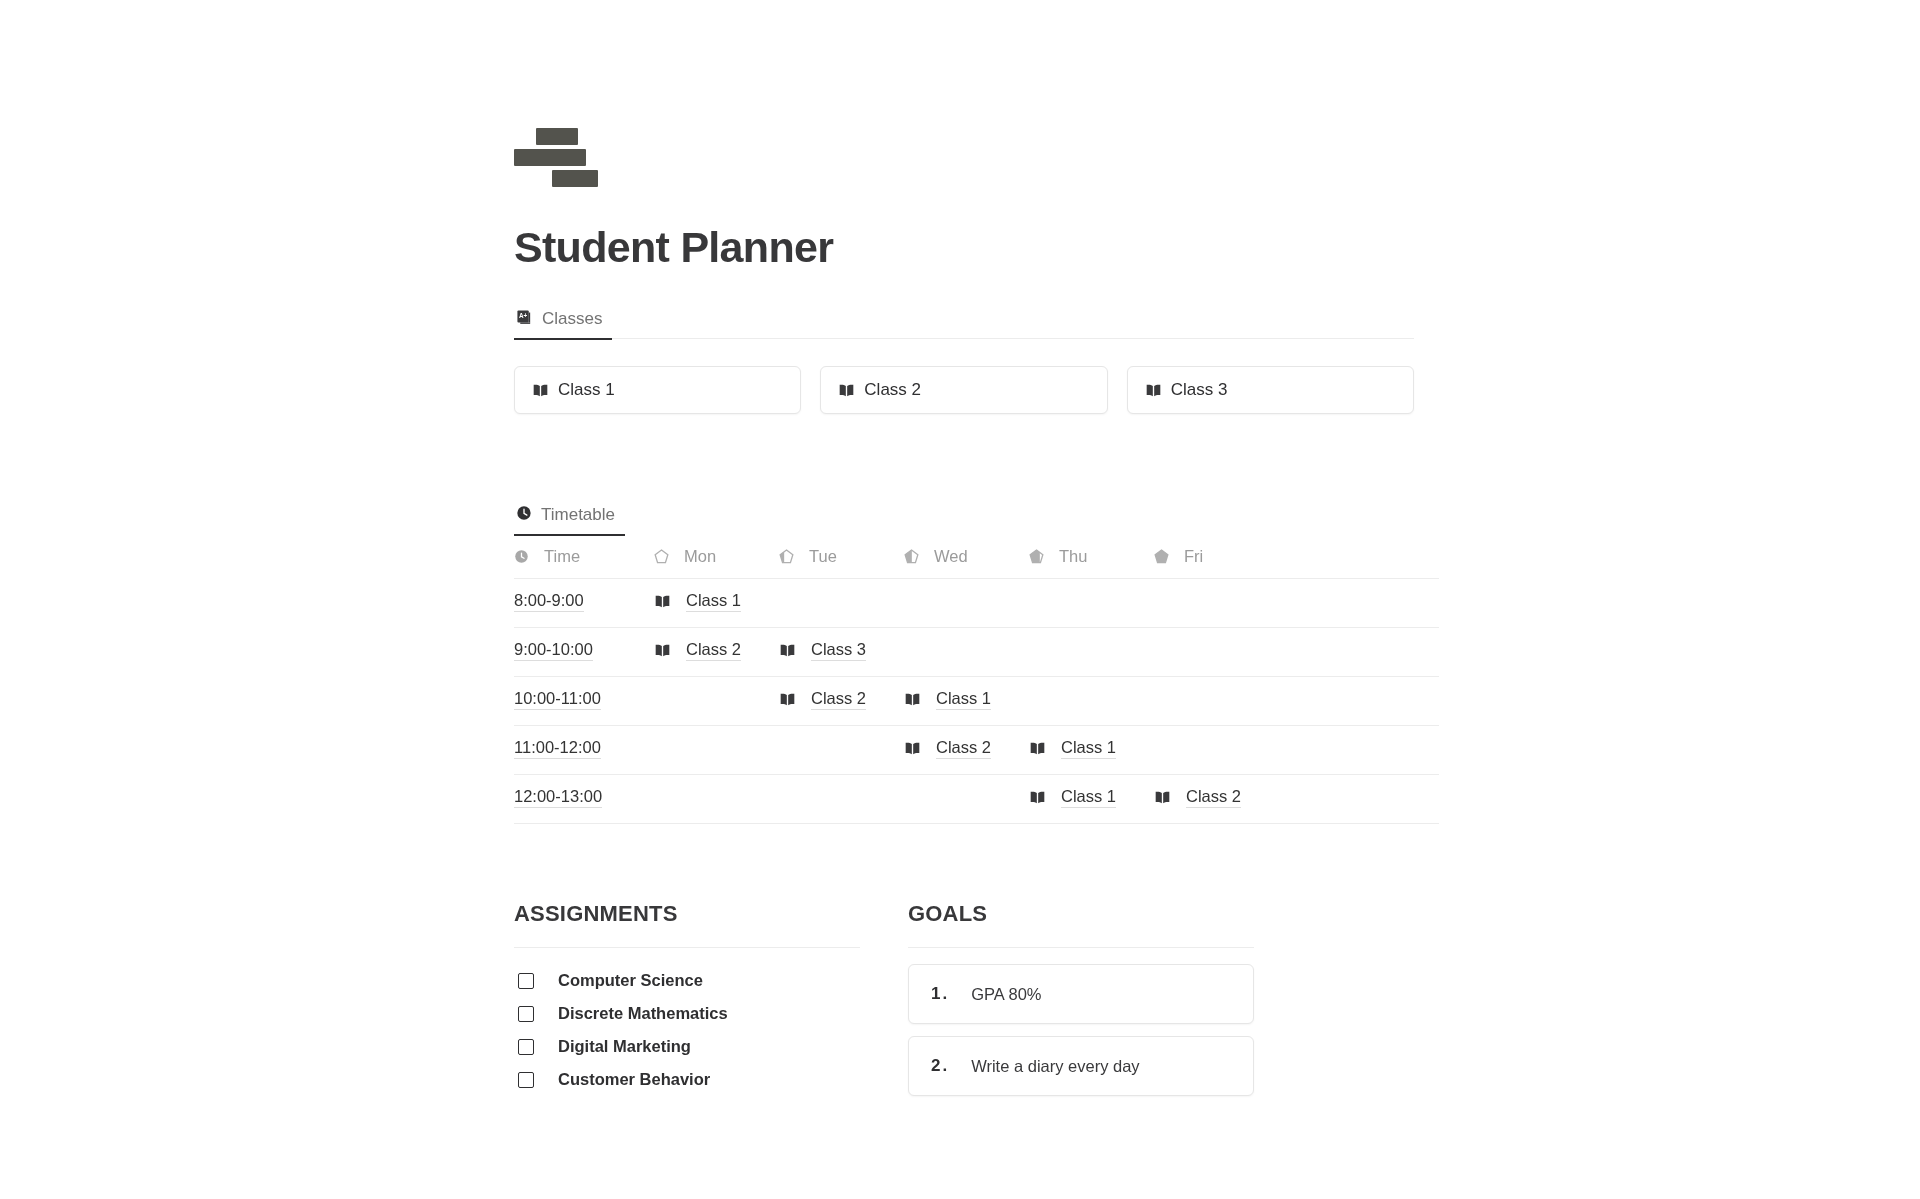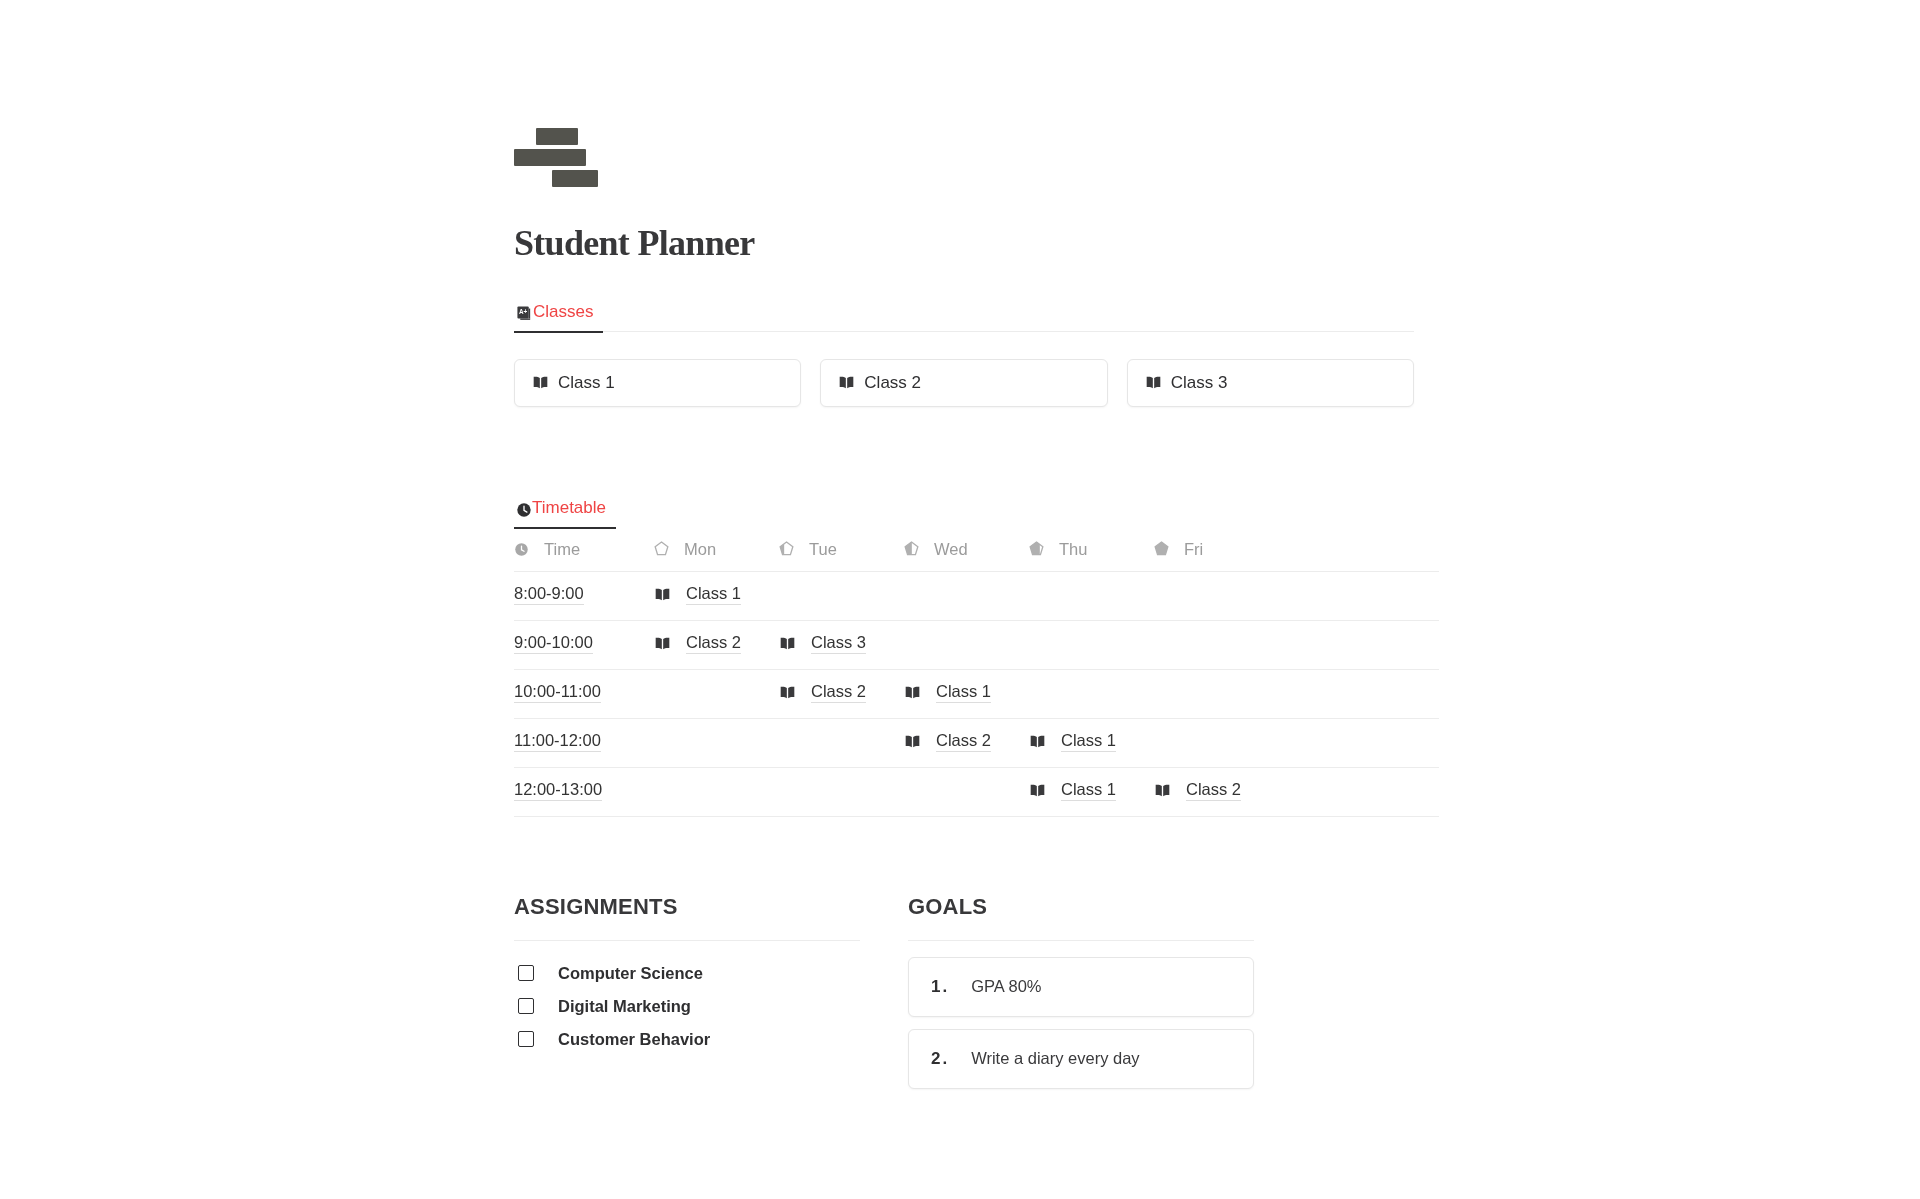--- a/index.html
+++ b/index.html
@@ -40,38 +40,38 @@
     height: 17px;
     margin-bottom: 4px;
     border-radius: 1px;
   }
   .logo-bar.b1 { width: 42px; margin-left: 22px; }
   .logo-bar.b2 { width: 72px; margin-left: 0px; }
   .logo-bar.b3 { width: 46px; margin-left: 38px; margin-bottom: 0; }
 
   
   .page-title {
-    font-size: 36px;
+    font-size: 43px;
     font-weight: bold;
     color: #38383a;
     letter-spacing: -0.7px;
     margin: 37px 0 0 0;
     line-height: 1.1;
-    font-family: Liberation Serif, serif;
   }
 
   
   .section-tab {
     margin-top: 38px;
     display: inline-flex;
-    align-items: flex-end;
+    align-items: flex-start;
+    gap: 9px;
     padding: 0 10px 9px 2px;
     border-bottom: 2.4px solid #2f2f31;
     font-size: 17px;
-    color: #ef4444;
+    color: #737373;
     cursor: pointer;
   }
   .tabs-rule {
     border-bottom: 1.5px solid #ececec;
     margin-top: -2px;
     width: 900px;
   }
   .tab-icon { display: inline-flex; align-items: center; }
 
   
@@ -523,20 +523,24 @@
       <div class="bottom-col">
         <div class="sec-heading">ASSIGNMENTS</div>
         <div class="sec-rule"></div>
         <div>
           <div class="assign-item">
             <span class="checkbox"></span>
             <span class="assign-label">Computer Science</span>
           </div>
           <div class="assign-item">
             <span class="checkbox"></span>
+            <span class="assign-label">Discrete Mathematics</span>
+          </div>
+          <div class="assign-item">
+            <span class="checkbox"></span>
             <span class="assign-label">Digital Marketing</span>
           </div>
           <div class="assign-item">
             <span class="checkbox"></span>
             <span class="assign-label">Customer Behavior</span>
           </div>
         </div>
       </div>
 
       <div class="bottom-col">

